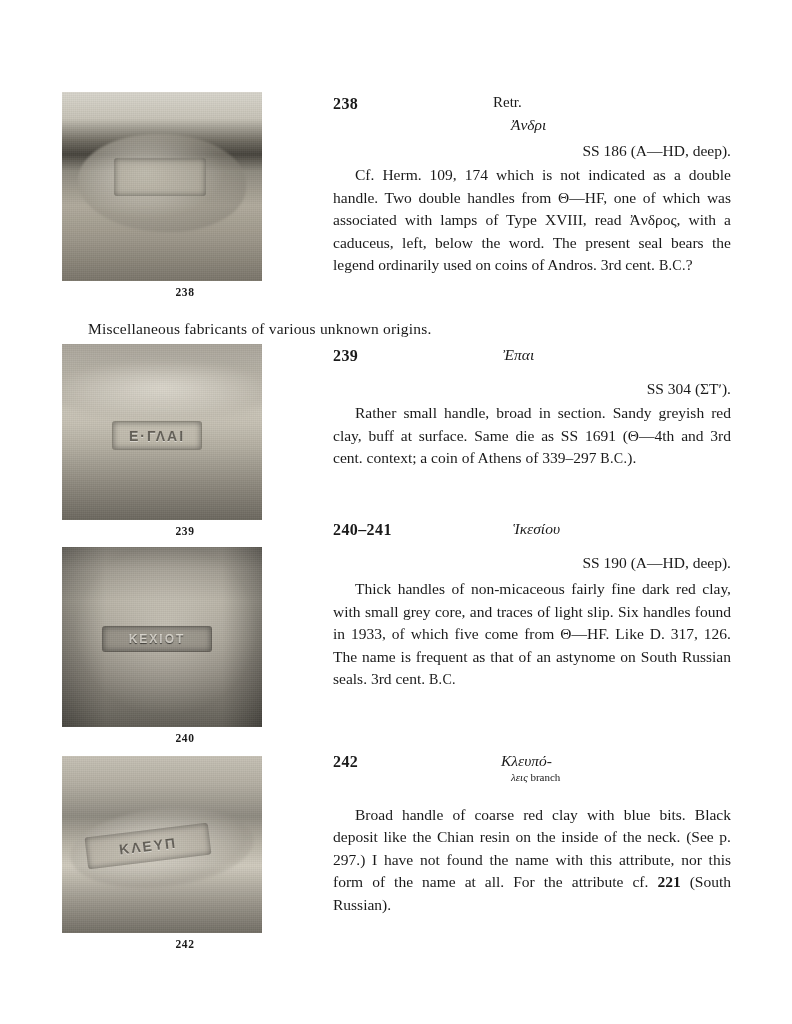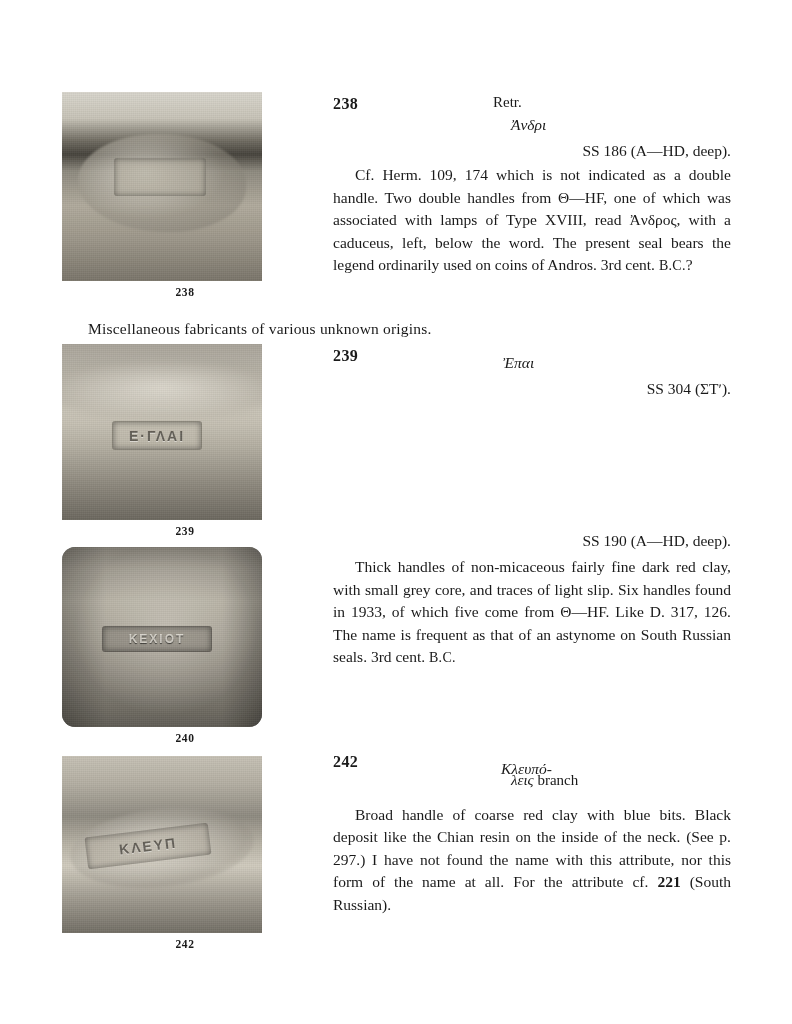--- a/index.html
+++ b/index.html
@@ -64,21 +64,21 @@
     font-weight: bold;
     letter-spacing: 0.6px;
     margin-top: 5px;
   }
 
   #plate-238 { top: 92px; }
   #plate-238 .img { height: 189px; }
   #plate-239 { top: 344px; }
   #plate-239 .img { height: 176px; }
   #plate-240 { top: 547px; }
-  #plate-240 .img { height: 180px; border-radius: 13px; }
+  #plate-240 .img { height: 180px; }
   #plate-242 { top: 756px; }
   #plate-242 .img { height: 177px; }
 
   
   .ph {
     position: absolute;
     inset: 0;
   }
   .ph.base238 {
     background:
@@ -186,39 +186,39 @@
     margin-bottom: 10px;
   }
   .entry-num {
     font-weight: bold;
     font-size: 16px;
     letter-spacing: 0.4px;
   }
   .entry-gk {
     position: absolute;
     left: 170px;
-    top: 8px;
+    top: 0;
     font-family: "Liberation Serif", serif;
     font-style: italic;
     font-size: 15.5px;
     white-space: nowrap;
   }
   .entry-gk.wide { left: 160px; }
   .entry-retr {
     position: absolute;
     left: 160px;
     top: -20px;
     font-size: 15px;
   }
   .entry-gk2 {
     position: absolute;
     left: 188px;
     top: 20px;
     font-style: italic;
-    font-size: 15px;
+    font-size: 11px;
     white-space: nowrap;
   }
   .entry-gk2 .rom {
     font-style: normal;
   }
   .ref-line {
     margin: 0 0 2px 0;
     text-align: right;
   }
   .body-par {
@@ -294,23 +294,28 @@
     <p class="ref-line" style="margin-top:26px;">SS 186 (A—HD, deep).</p>
     <p class="body-par"><span>Cf. Herm. 109, 174 which is not indicated as a double handle.  Two double handles from Θ—HF, one of which was associated with lamps of Type XVIII, read Ἀνδρος, with a caduceus, left, below the word. The present seal bears the legend ordinarily used on coins of Andros.  3rd cent. </span><span class="sc">B.C.</span><span>?</span></p>
   </div>
 
   <div class="col" id="entry-239">
     <div class="entry-head">
       <span class="entry-num">239</span>
       <span class="entry-gk" style="left:170px;">Ἐπαι</span>
     </div>
     <p class="ref-line" style="margin-top:12px;">SS 304 (ΣΤʹ).</p>
+    <p class="body-par"><span>Rather small handle, broad in section.  Sandy greyish red clay, buff at surface.  Same die as SS 1691 (Θ—4th and 3rd cent. context; a coin of Athens of 339–297 </span><span class="sc">B.C.</span><span>).</span></p>
   </div>
 
   <div class="col" id="entry-240">
+    <div class="entry-head">
+      <span class="entry-num">240–241</span>
+      <span class="entry-gk wide" style="left:180px;">Ἱκεσίου</span>
+    </div>
     <p class="ref-line" style="margin-top:12px;">SS 190 (A—HD, deep).</p>
     <p class="body-par" style="margin-top:4px;"><span>Thick handles of non-micaceous fairly fine dark red clay, with small grey core, and traces of light slip.  Six handles found in 1933, of which five come from Θ—HF.  Like D. 317, 126.  The name is frequent as that of an astynome on South Russian seals. 3rd cent. </span><span class="sc">B.C.</span></p>
   </div>
 
   <div class="col" id="entry-242">
     <div class="entry-head" style="height:44px;">
       <span class="entry-num">242</span>
       <span class="entry-gk" style="left:168px;">Κλευπό-</span>
       <span class="entry-gk2" style="left:178px;"><span>λεις</span><span class="rom">&nbsp;</span><span class="rom">branch</span></span>
     </div>

